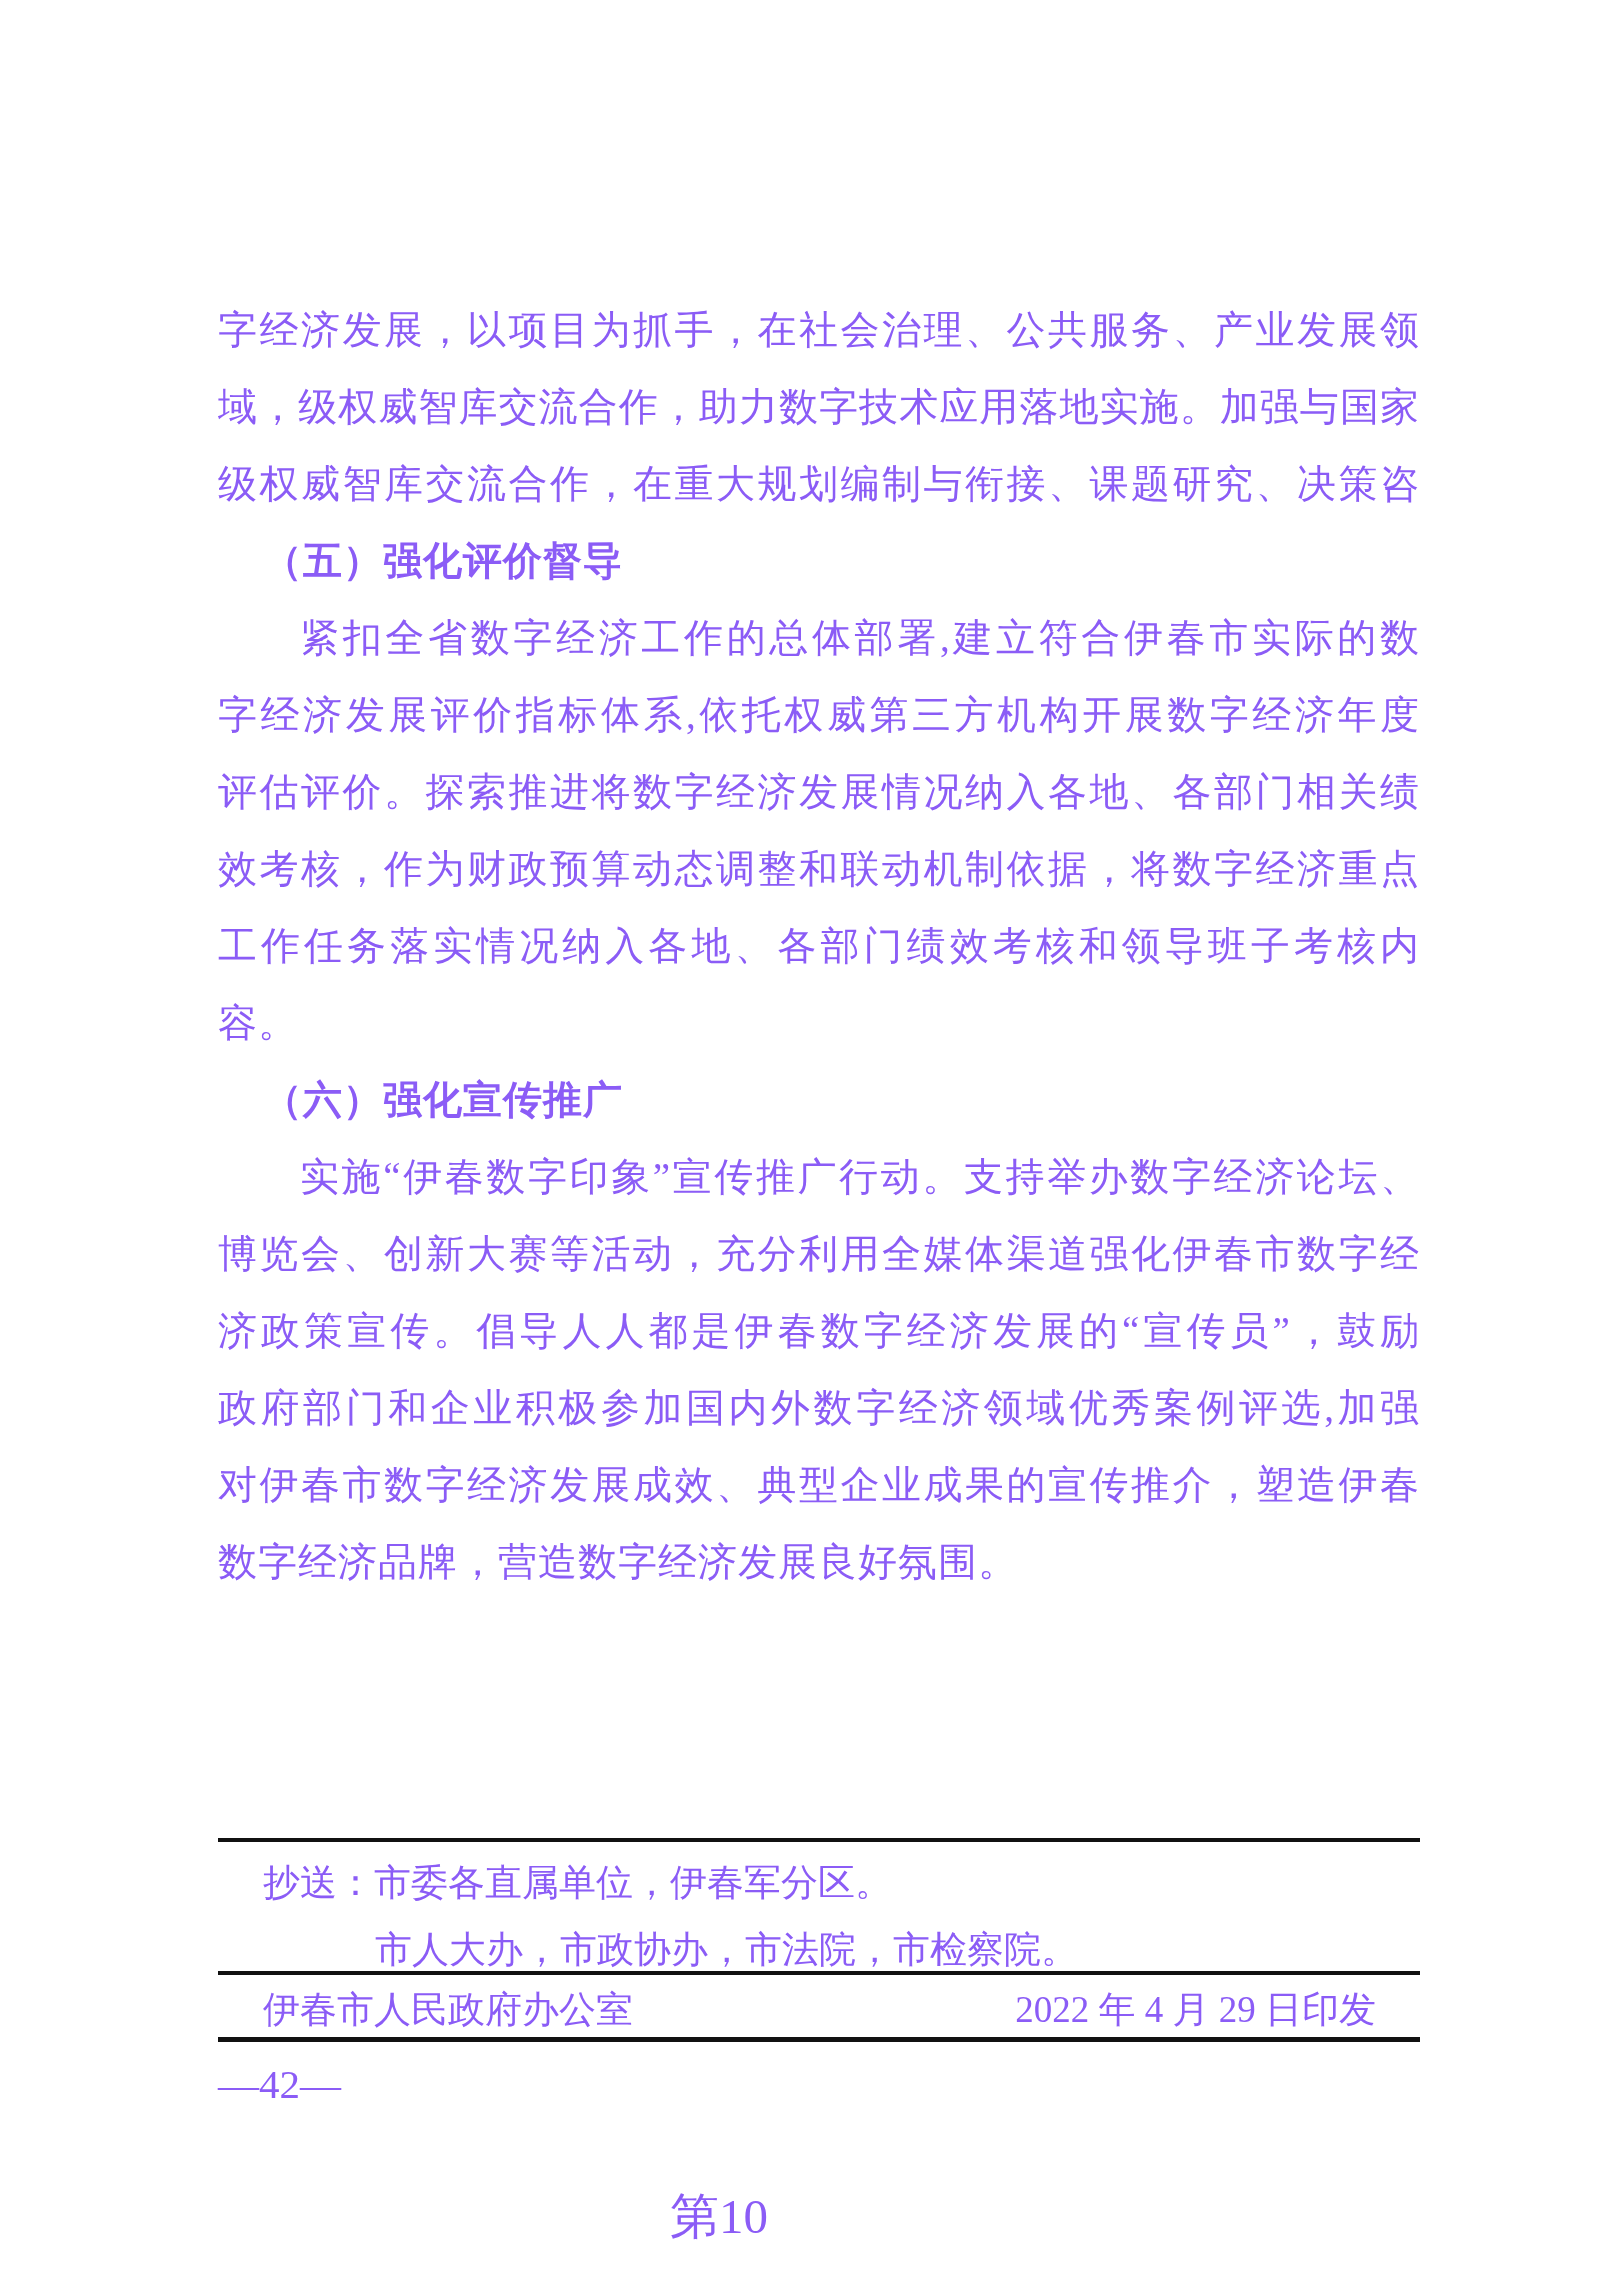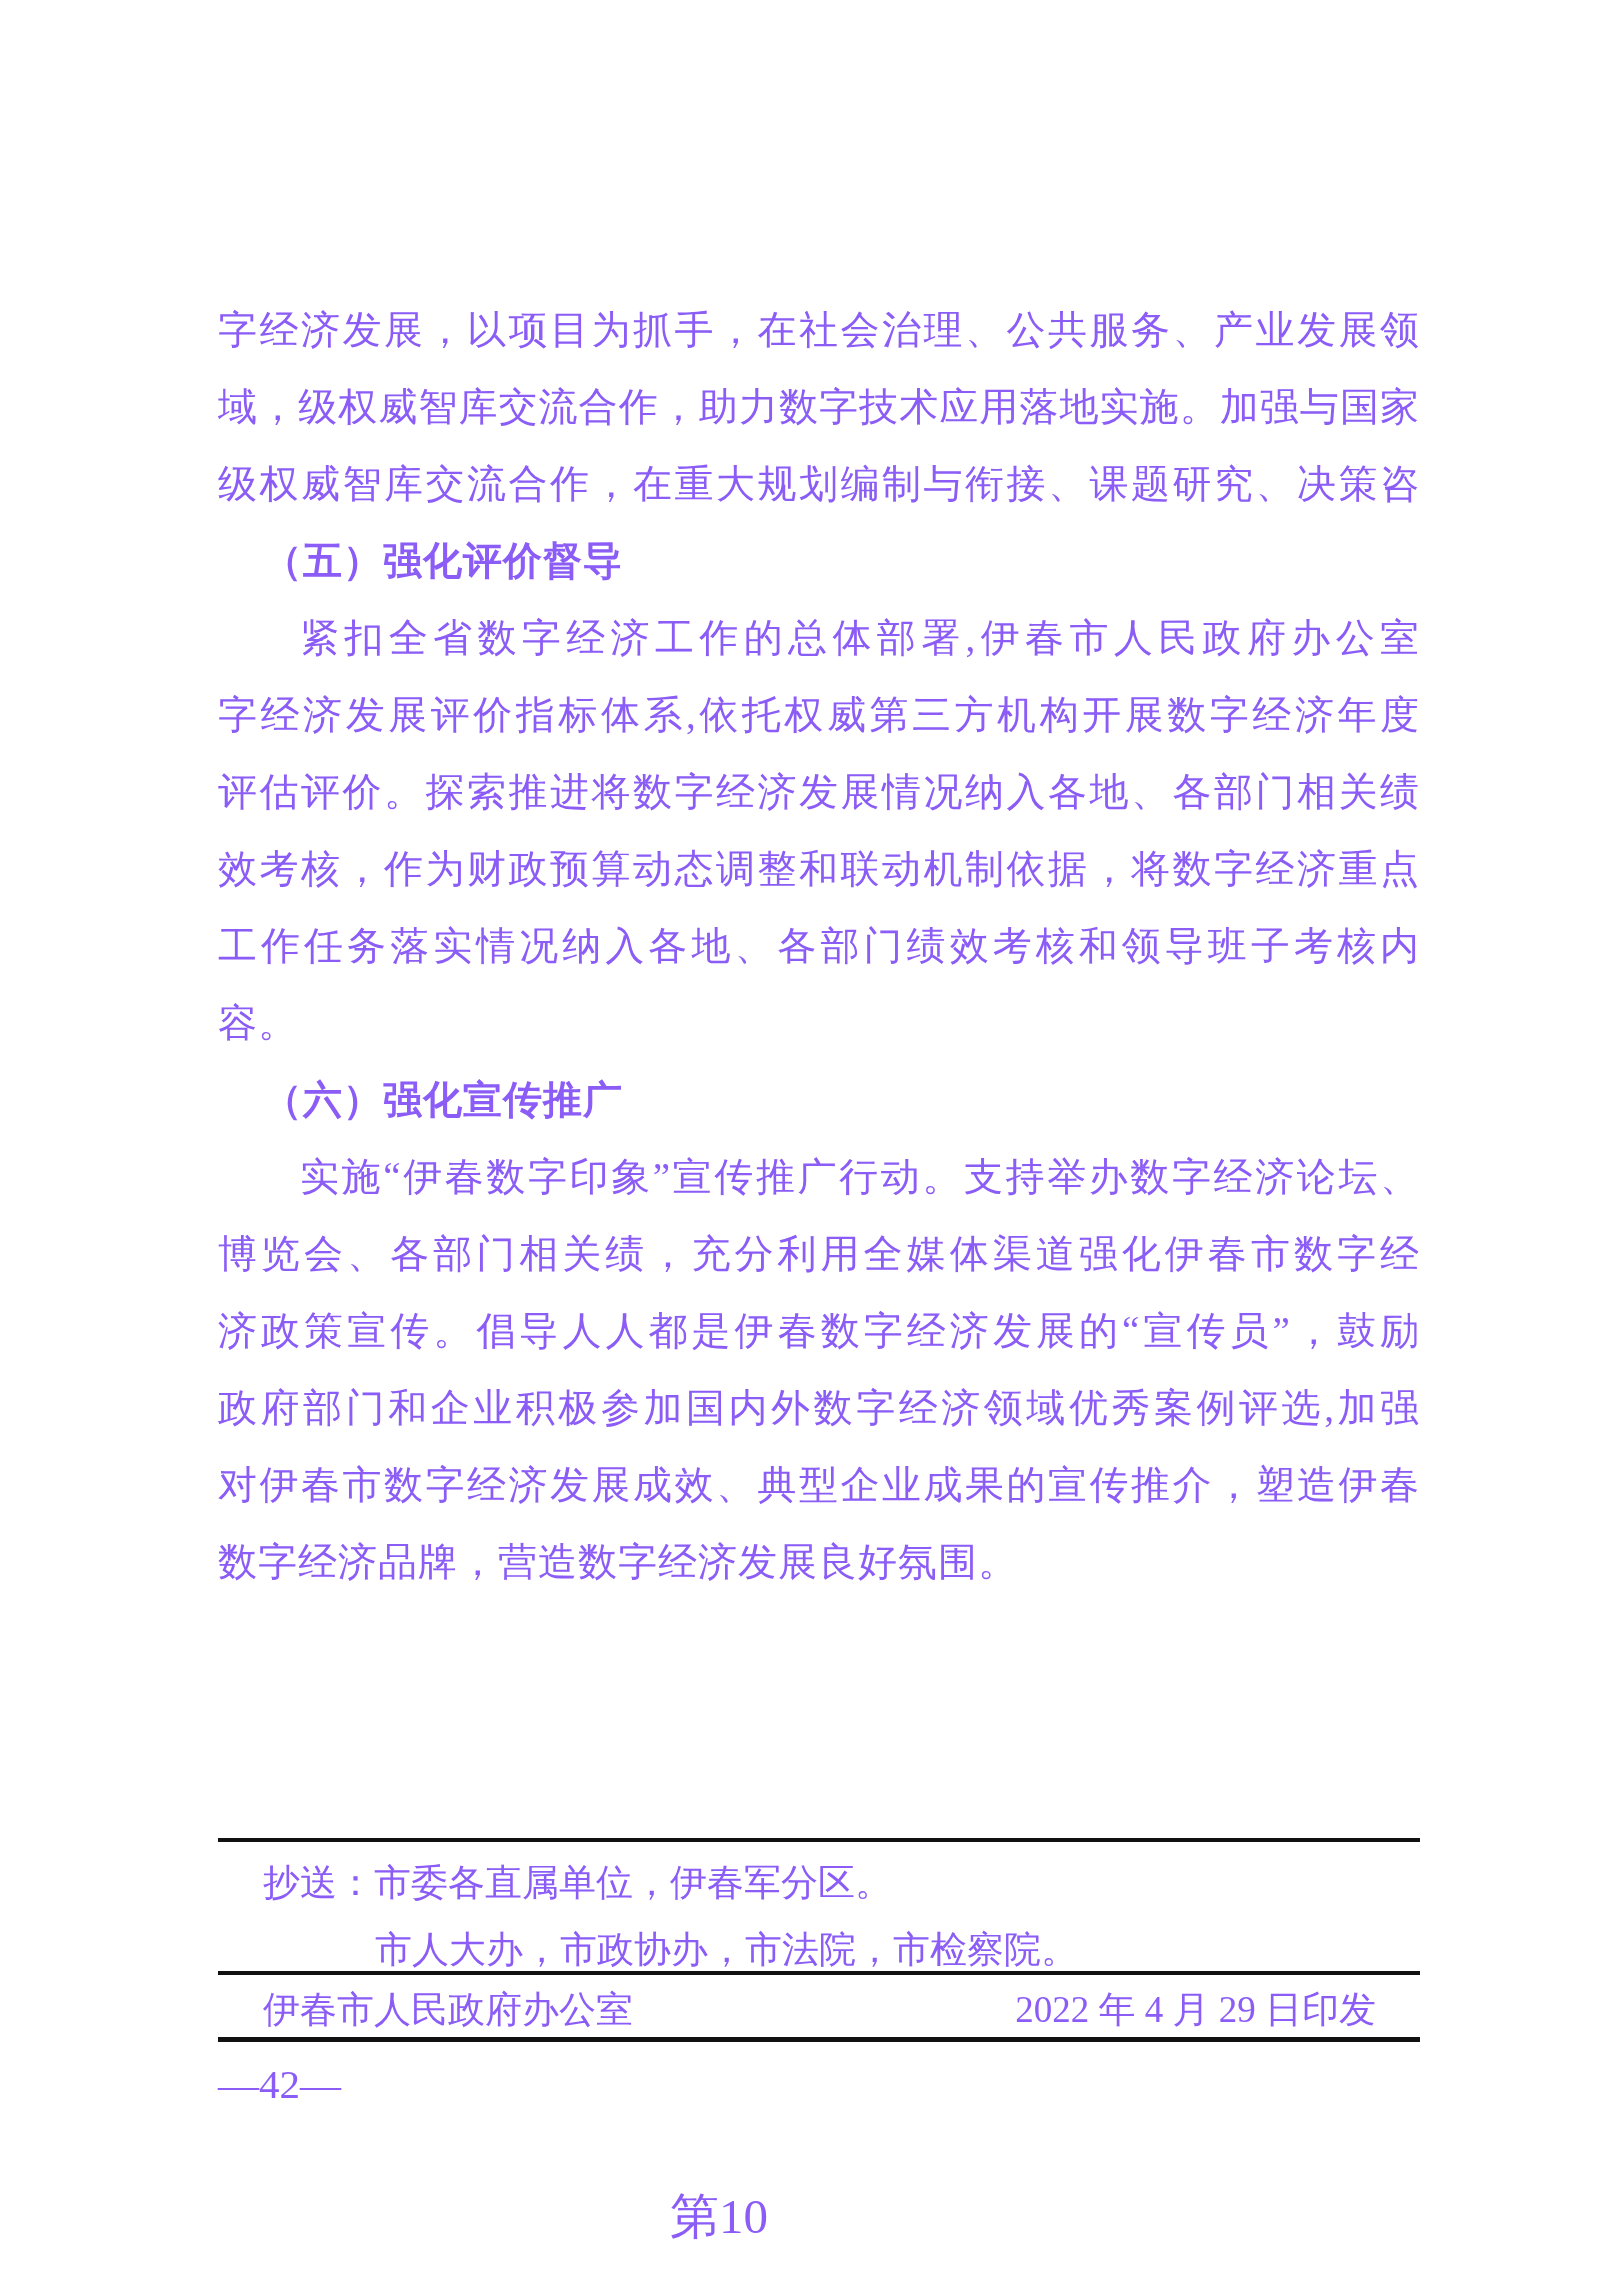--- a/index.html
+++ b/index.html
@@ -102,29 +102,29 @@
 <body>
 
 <div class="page">
 
   <div class="body-text">
 
   <div class="line l-fill">字经济发展，以项目为抓手，在社会治理、公共服务、产业发展领</div>
       <div class="line l-fill">域，级权威智库交流合作，助力数字技术应用落地实施。加强与国家</div>
       <div class="line l-fill">级权威智库交流合作，在重大规划编制与衔接、课题研究、决策咨</div>
       <div class="line l-head">（五）强化评价督导</div>
-      <div class="line l-fill l-indent">紧扣全省数字经济工作的总体部署,伊春市人民政府办公室</div>
+      <div class="line l-fill l-indent">紧扣全省数字经济工作的总体部署,建立符合伊春市实际的数</div>
       <div class="line l-fill">字经济发展评价指标体系,依托权威第三方机构开展数字经济年度</div>
       <div class="line l-fill">评估评价。探索推进将数字经济发展情况纳入各地、各部门相关绩</div>
       <div class="line l-fill">效考核，作为财政预算动态调整和联动机制依据，将数字经济重点</div>
       <div class="line l-fill">工作任务落实情况纳入各地、各部门绩效考核和领导班子考核内</div>
       <div class="line l-end">容。</div>
       <div class="line l-head">（六）强化宣传推广</div>
       <div class="line l-fill l-indent">实施“伊春数字印象”宣传推广行动。支持举办数字经济论坛、</div>
-      <div class="line l-fill">博览会、各部门相关绩，充分利用全媒体渠道强化伊春市数字经</div>
+      <div class="line l-fill">博览会、创新大赛等活动，充分利用全媒体渠道强化伊春市数字经</div>
       <div class="line l-fill">济政策宣传。倡导人人都是伊春数字经济发展的“宣传员”，鼓励</div>
       <div class="line l-fill">政府部门和企业积极参加国内外数字经济领域优秀案例评选,加强</div>
       <div class="line l-fill">对伊春市数字经济发展成效、典型企业成果的宣传推介，塑造伊春</div>
       <div class="line l-end">数字经济品牌，营造数字经济发展良好氛围。</div>
     </div>
 
   <div class="rule rule-1"></div>
 
   <div class="cc-block">
     <div class="cc-line1"><span>抄送：</span><span>市委各直属单位，伊春军分区。</span></div>

